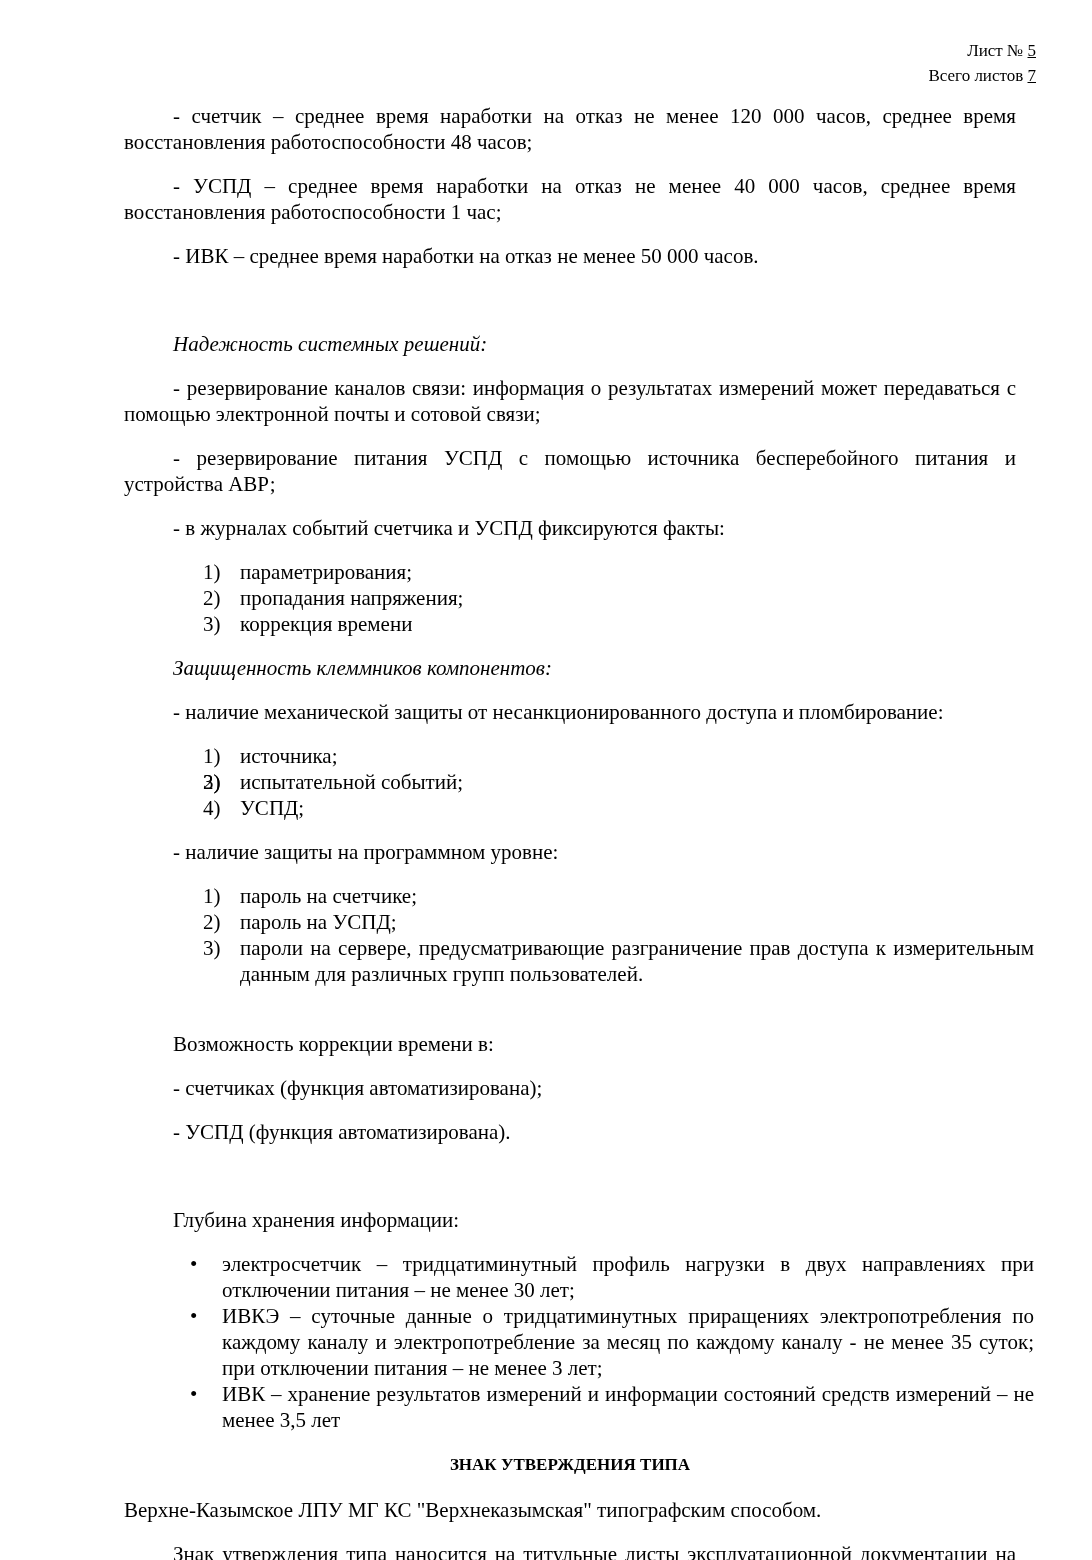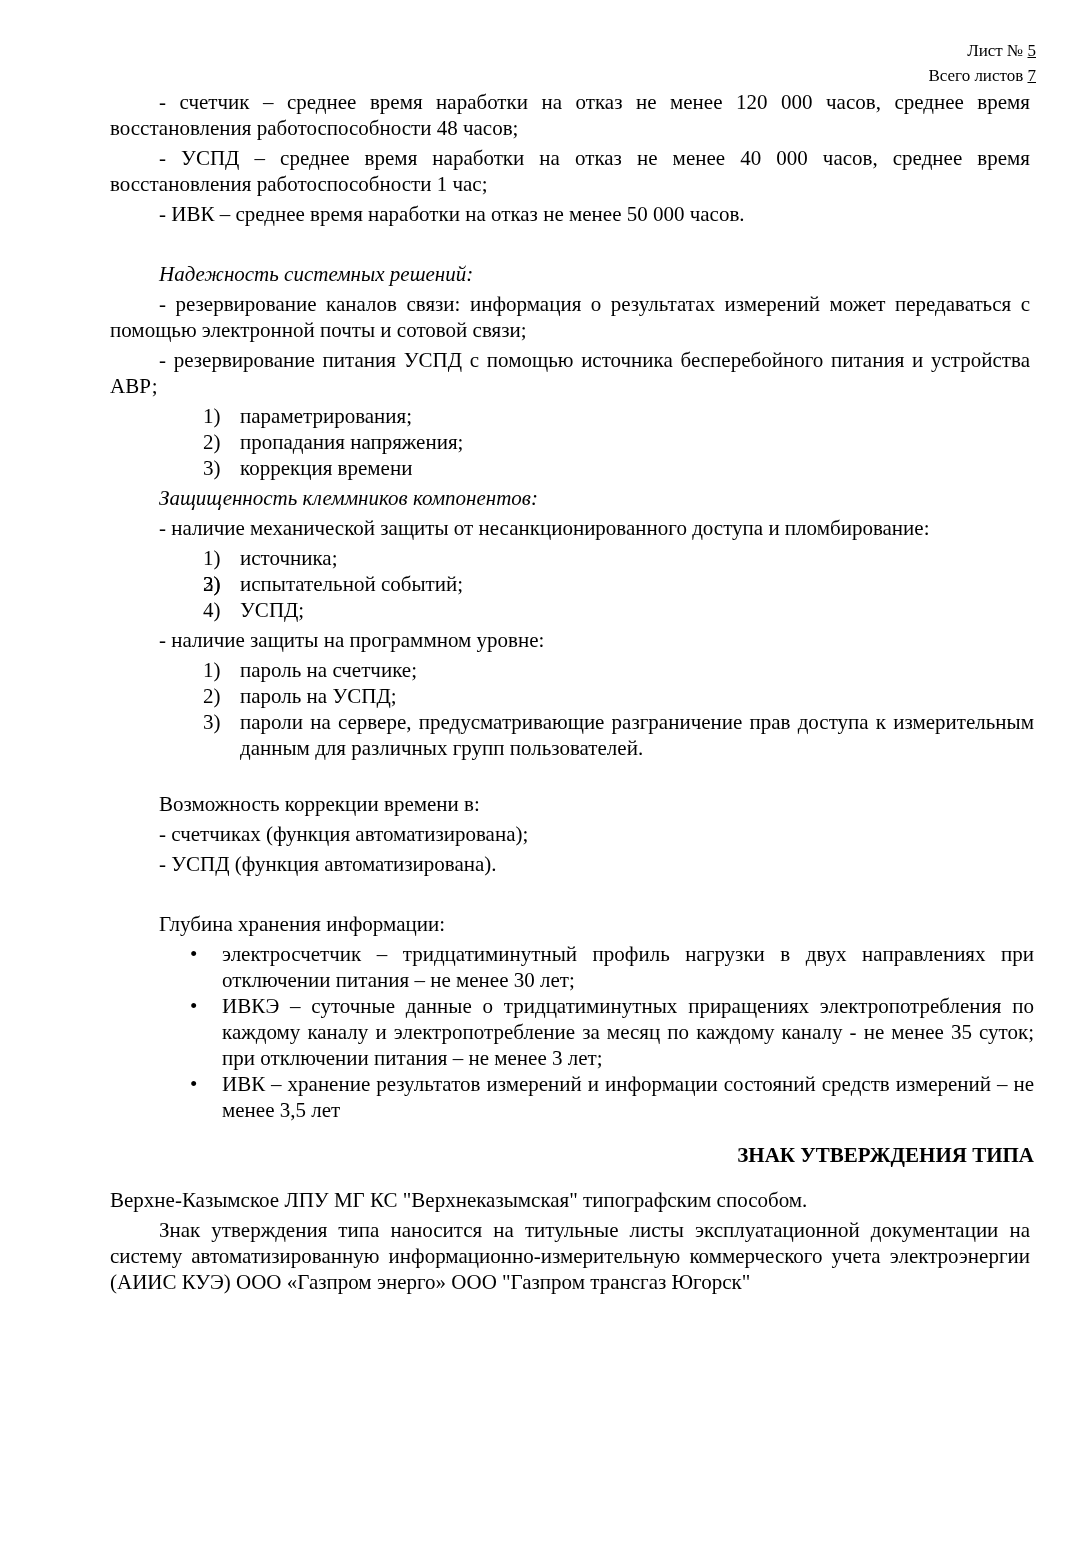--- a/index.html
+++ b/index.html
@@ -22,35 +22,35 @@
   }
   .header u { text-decoration: underline; }
   .content {
     position: absolute;
     left: 106px;
     top: 85px;
     width: 928px;
     font-size: 21px;
     line-height: 26px;
   }
-  .p { text-align: justify; margin: 4px; }
+  .p { text-align: justify; margin: 18px; }
   .ind { text-indent: 49px; }
   .italic { font-style: italic; }
   .gap { height: 26px; }
   .numlist { margin: 0; padding: 0; list-style: none; }
   .numlist li { position: relative; padding-left: 134px; text-align: justify; }
   .numlist li .num { position: absolute; left: 97px; top: 0; }
   .bullets { margin: 0; padding: 0; list-style: none; }
   .bullets li { position: relative; padding-left: 116px; text-align: justify; }
   .bullets li .bul { position: absolute; left: 84px; top: 0; }
   .heading {
-    text-align: right;
+    text-align: center;
     font-weight: bold;
     margin: 19px 0 19px 0;
-    font-size: 21px;
+    font-size: 17px;
     line-height: 26px;
   }
 </style>
 </head>
 <body>
 
 <div class="page">
 
   <div class="header">
     <div>
@@ -67,20 +67,21 @@
 
     <p class="p ind">- счетчик – среднее время наработки на отказ не менее 120 000 часов, среднее время восстановления работоспособности 48 часов;</p>
     <p class="p ind">- УСПД – среднее время наработки на отказ не менее 40 000 часов, среднее время восстановления работоспособности 1 час;</p>
     <p class="p ind">- ИВК – среднее время наработки на отказ не менее 50 000 часов.</p>
 
     <div class="gap"></div>
 
     <p class="p ind italic">Надежность системных решений:</p>
     <p class="p ind">- резервирование каналов связи: информация о результатах измерений может передаваться с помощью электронной почты и сотовой связи;</p>
     <p class="p ind">- резервирование питания УСПД с помощью источника бесперебойного питания и устройства АВР;</p>
+    <p class="p" style="padding-left:49px">- в журналах событий счетчика и УСПД фиксируются факты:</p>
     <ul class="numlist">
       <li><span class="num">1)</span><span>параметрирования;</span></li>
       <li><span class="num">2)</span><span>пропадания напряжения;</span></li>
       <li><span class="num">3)</span><span>коррекция времени</span></li>
     </ul>
 
     <p class="p italic" style="padding-left:49px">Защищенность клеммников компонентов:</p>
     <p class="p" style="padding-left:49px">- наличие механической защиты от несанкционированного доступа и пломбирование:</p>
     <ul class="numlist">
       <li><span class="num">1)</span><span>источника;</span></li>

